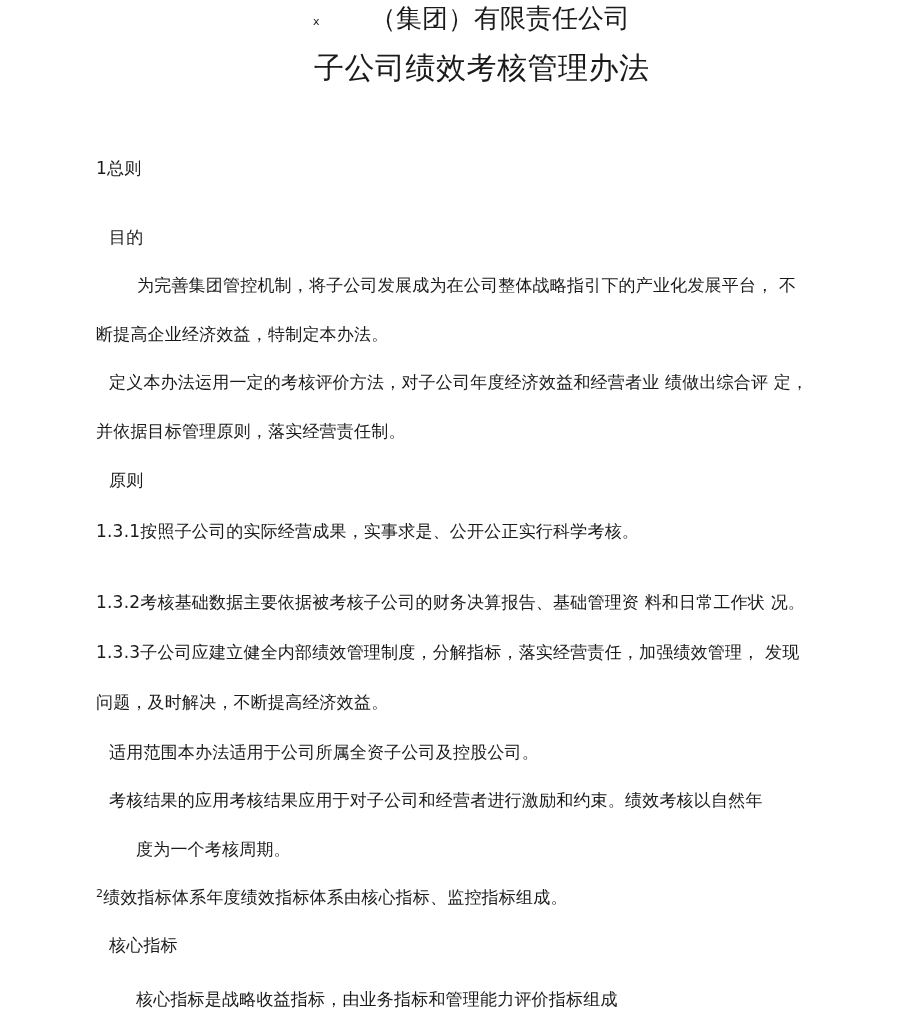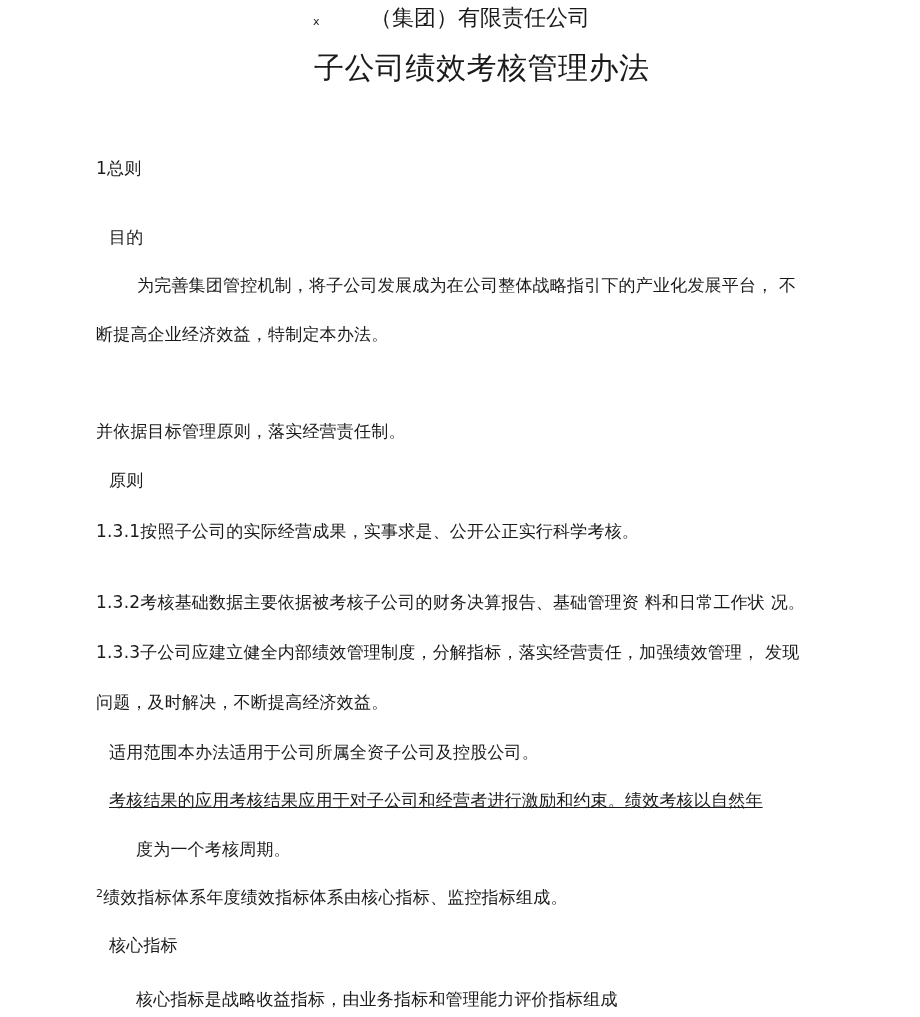--- a/index.html
+++ b/index.html
@@ -26,21 +26,21 @@
       white-space: nowrap;
       font-size: 17px;
       line-height: 20px;
       letter-spacing: 0.2px;
       margin-top: 40px;
     }
     .title-company {
       position: absolute;
       left: 370px;
       top: 4px;
-      font-size: 22px;
+      font-size: 26px;
       line-height: 28px;
       white-space: nowrap;
     }
     .title-x {
       position: absolute;
       left: 313px;
       top: 16px;
       font-size: 11px;
       line-height: 12px;
     }
@@ -70,34 +70,35 @@
 
   <div class="line" style="left:96px; top:118px;">1总则</div>
 
   <div class="line" style="left:109px; top:187px;">目的</div>
 
   <div class="line" style="left:137px; top:235px;">
     <span>为完善集团管控机制，将子公司发展成为在公司整体战略指引下的产业化发展平台，  不</span>
   </div>
   <div class="line" style="left:96px; top:284px;">断提高企业经济效益，特制定本办法。</div>
 
+  <div class="line" style="left:109px; top:332px;">定义本办法运用一定的考核评价方法，对子公司年度经济效益和经营者业  绩做出综合评  定，</div>
   <div class="line" style="left:96px; top:381px;text-align:center;">并依据目标管理原则，落实经营责任制。</div>
 
   <div class="line" style="left:109px; top:430px;">原则</div>
 
   <div class="line" style="left:96px; top:481px;">1.3.1按照子公司的实际经营成果，实事求是、公开公正实行科学考核。</div>
 
   <div class="line" style="left:96px; top:552px;">1.3.2考核基础数据主要依据被考核子公司的财务决算报告、基础管理资  料和日常工作状  况。</div>
 
   <div class="line" style="left:96px; top:602px;">1.3.3子公司应建立健全内部绩效管理制度，分解指标，落实经营责任，加强绩效管理，  发现</div>
   <div class="line" style="left:96px; top:652px;">问题，及时解决，不断提高经济效益。</div>
 
   <div class="line" style="left:109px; top:702px;text-align:right;">适用范围本办法适用于公司所属全资子公司及控股公司。</div>
 
-  <div class="line" style="left:109px; top:750px;text-decoration:underline;">考核结果的应用考核结果应用于对子公司和经营者进行激励和约束。绩效考核以自然年</div>
+  <div class="line" style="left:109px; top:750px;">考核结果的应用考核结果应用于对子公司和经营者进行激励和约束。绩效考核以自然年</div>
   <div class="line" style="left:136px; top:799px;">度为一个考核周期。</div>
 
   <div class="line" style="left:96px; top:847px;">
     <span class="sup">2</span><span>绩效指标体系年度绩效指标体系由核心指标、监控指标组成。</span>
   </div>
 
   <div class="line" style="left:109px; top:895px;">核心指标</div>
 
   <div class="line" style="left:136px; top:949px;">核心指标是战略收益指标，由业务指标和管理能力评价指标组成</div>
 

